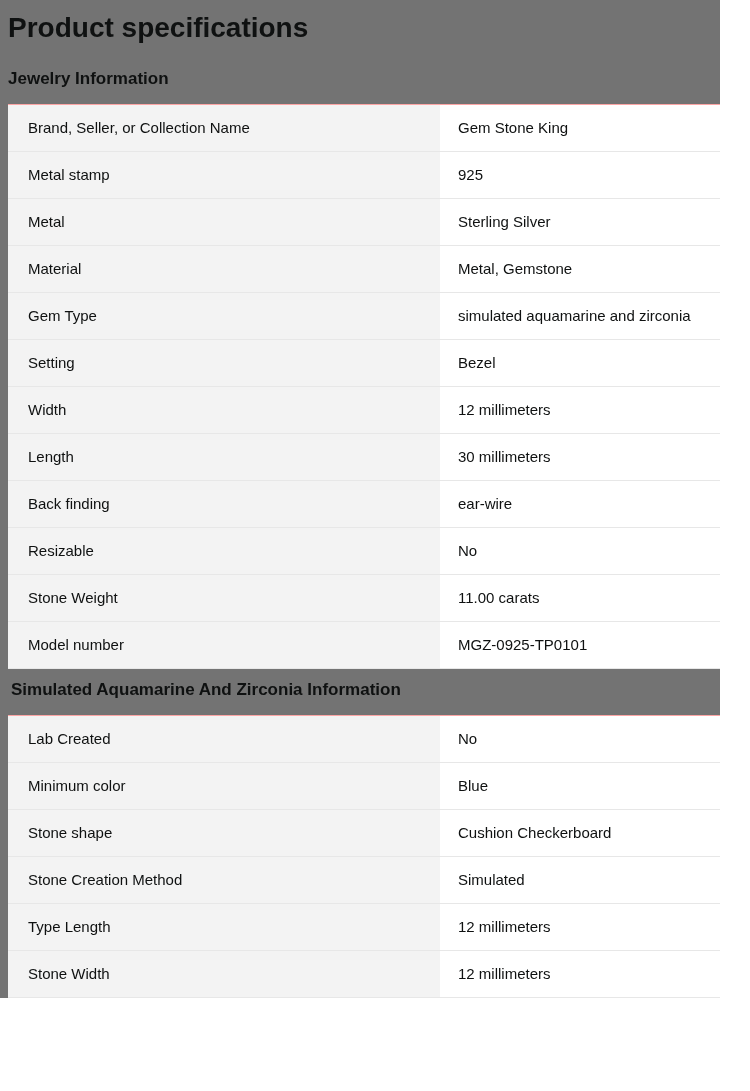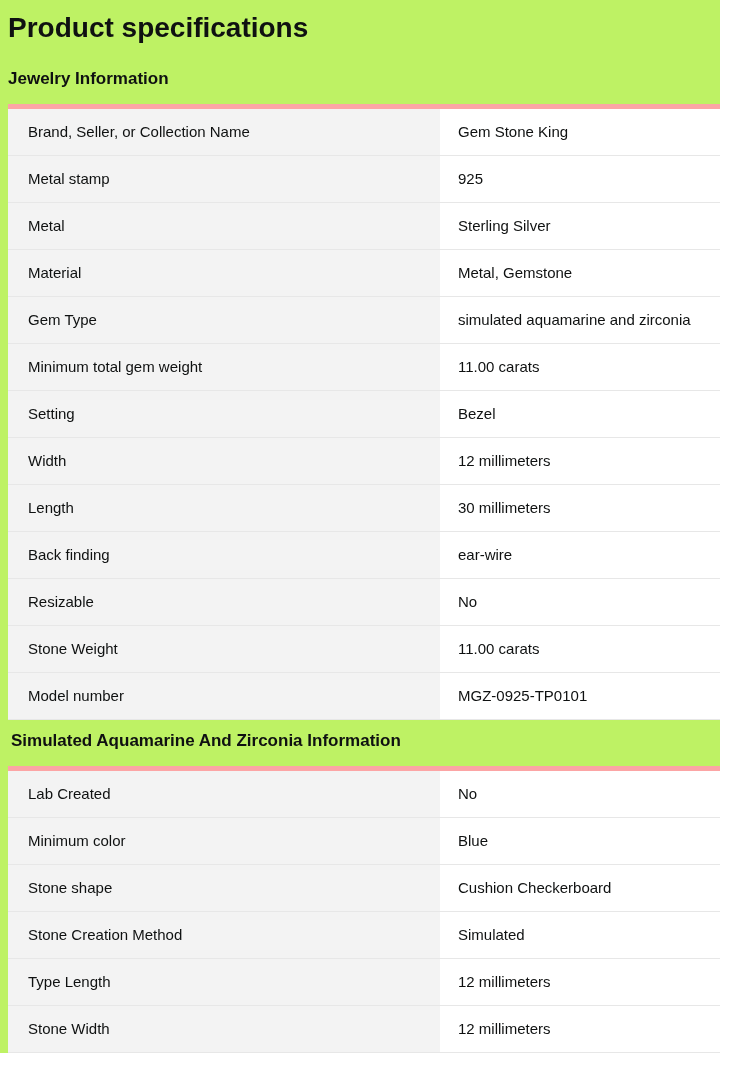--- a/index.html
+++ b/index.html
@@ -9,21 +9,21 @@
   }
   body {
     width: 750px;
     font-family: "Liberation Sans", "DejaVu Sans", sans-serif;
     color: #0f1111;
     -webkit-font-smoothing: antialiased;
   }
   .page {
     width: 720px;
     overflow: hidden;
-    background: #bef264;
+    background: #737373;
   }
   h1.page-title {
     margin: 0;
     padding: 10px 0 0 8px;
     font-size: 28px;
     line-height: 36px;
     font-weight: 700;
     color: #0f1111;
     letter-spacing: 0;
   }
@@ -36,21 +36,21 @@
   }
   
   #sections section:nth-of-type(2) h2.section-heading {
     margin-left: 11px;
     margin-top: 10px;
   }
   table.spec-table {
     width: 742px;
     margin-left: 8px;
     border-collapse: collapse;
-    border-top: 5px solid #fca5a5;
+    border-top: 1px solid #fca5a5;
     table-layout: fixed;
   }
   table.spec-table th,
   table.spec-table td {
     border-bottom: 1px solid #e7e7e7;
     font-size: 15px;
     font-weight: 400;
     line-height: 20px;
     text-align: left;
     vertical-align: middle;
@@ -96,24 +96,20 @@
   <tr>
     <th>Material</th>
     <td>Metal, Gemstone</td>
   </tr>
 
   <tr>
     <th>Gem Type</th>
     <td>simulated aquamarine and zirconia</td>
   </tr>
 
-  <tr>
-    <th>Minimum total gem weight</th>
-    <td>11.00 carats</td>
-  </tr>
 
   <tr>
     <th>Setting</th>
     <td>Bezel</td>
   </tr>
 
   <tr>
     <th>Width</th>
     <td>12 millimeters</td>
   </tr>

